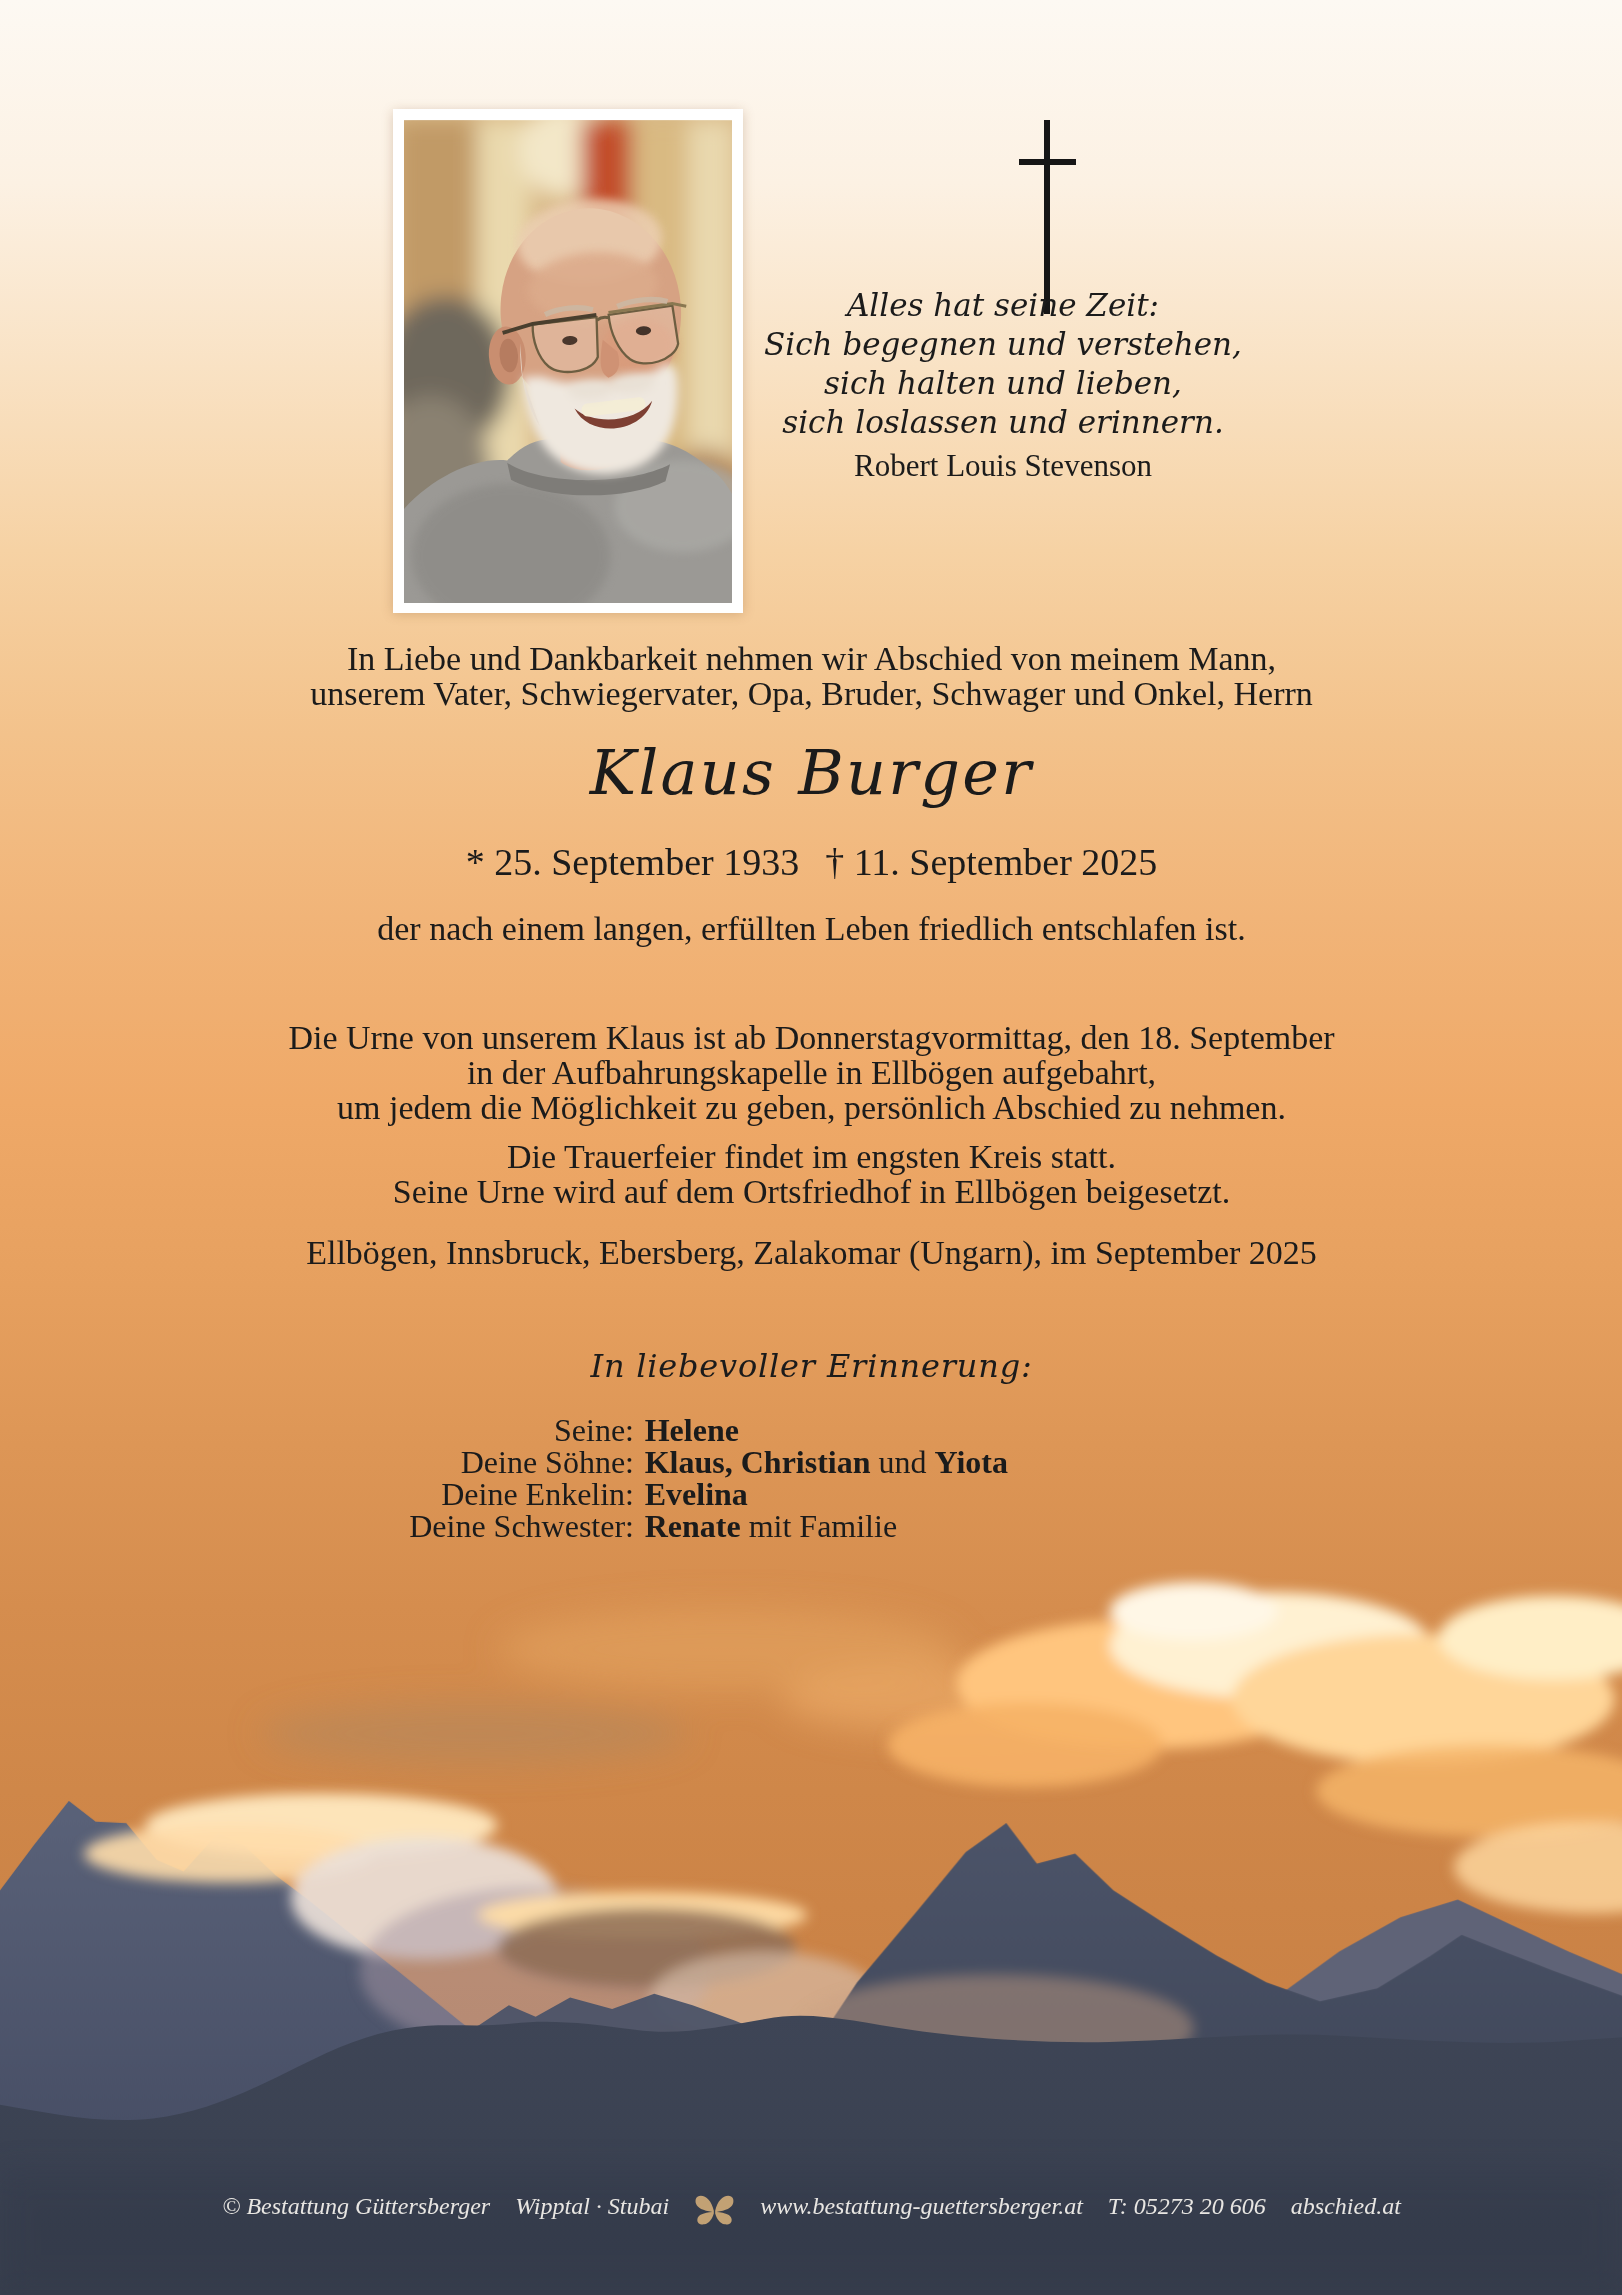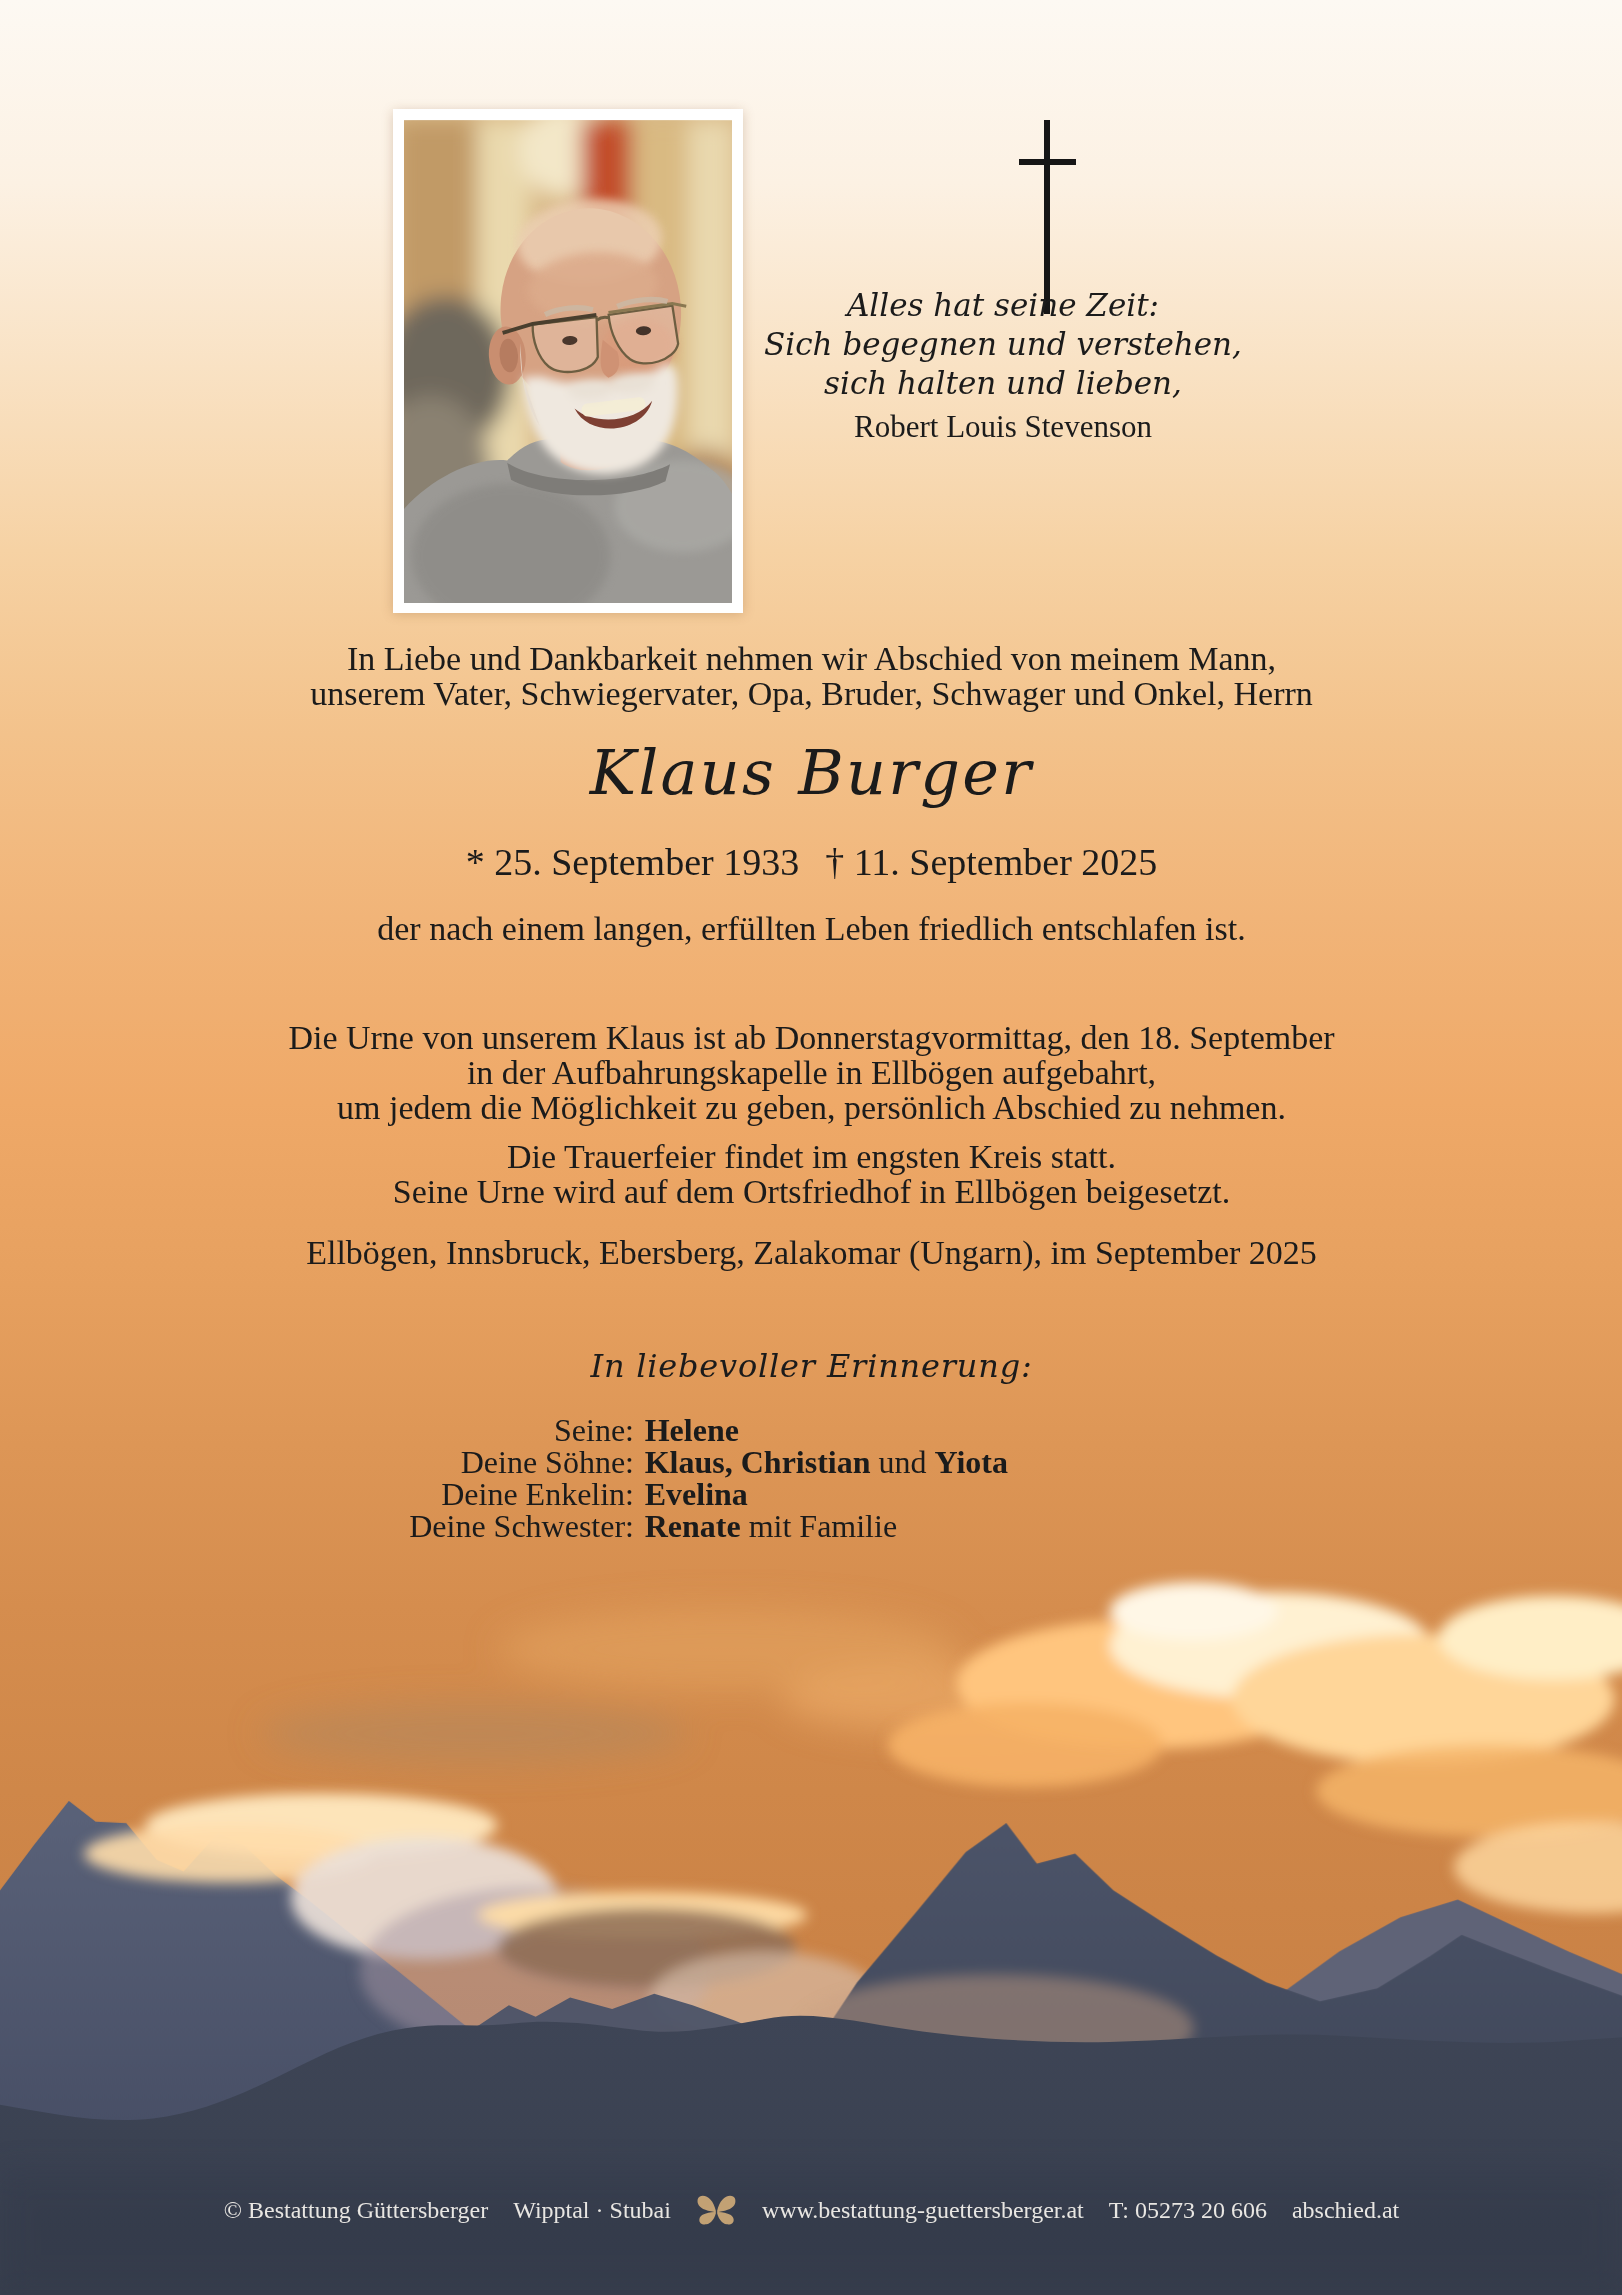--- a/index.html
+++ b/index.html
@@ -41,21 +41,21 @@
         font-family:"DejaVu Serif",serif;letter-spacing:0.8px;}
 
   .family{left:0;top:1414px;width:100%;font-size:32px;}
   .frow{display:flex;line-height:32px;}
   .flabel{flex:0 0 634px;text-align:right;}
   .fvalue{margin-left:10.7px;text-align:left;}
   .fvalue .bold{font-weight:700;}
   .family-extra{left:0;top:1552px;width:100%;font-size:32px;}
 
   .footer{left:0;top:2193px;width:100%;display:flex;justify-content:center;
-          align-items:center;gap:25px;color:#e8e6e2;font-size:24px;z-index:5;}
+          align-items:flex-start;gap:25px;color:#e8e6e2;font-size:24px;z-index:5;font-style:italic;}
   .footer .butterfly{display:flex;align-items:center;}
 
   .scene{left:0;top:1569px;width:1623px;height:727px;z-index:1;}
   .text-layer{z-index:3;}
 </style>
 </head>
 <body>
 
 <div class="page">
 
@@ -192,20 +192,21 @@
     </svg>
   </div>
 
   <div class="abs cross-v"></div>
   <div class="abs cross-h"></div>
 
   <div class="abs poem text-layer">
     <div class="poem-line">Alles hat seine Zeit:</div>
     <div class="poem-line">Sich begegnen und verstehen,</div>
     <div class="poem-line">sich halten und lieben,</div>
+    <div class="poem-line">sich loslassen und erinnern.</div>
     <div class="poem-attr">Robert Louis Stevenson</div>
   </div>
 
   <div class="abs centered intro text-layer">
     <div>In Liebe und Dankbarkeit nehmen wir Abschied von meinem Mann,</div>
     <div>unserem Vater, Schwiegervater, Opa, Bruder, Schwager und Onkel, Herrn</div>
   </div>
 
   <div class="abs centered name text-layer">Klaus Burger</div>
 

